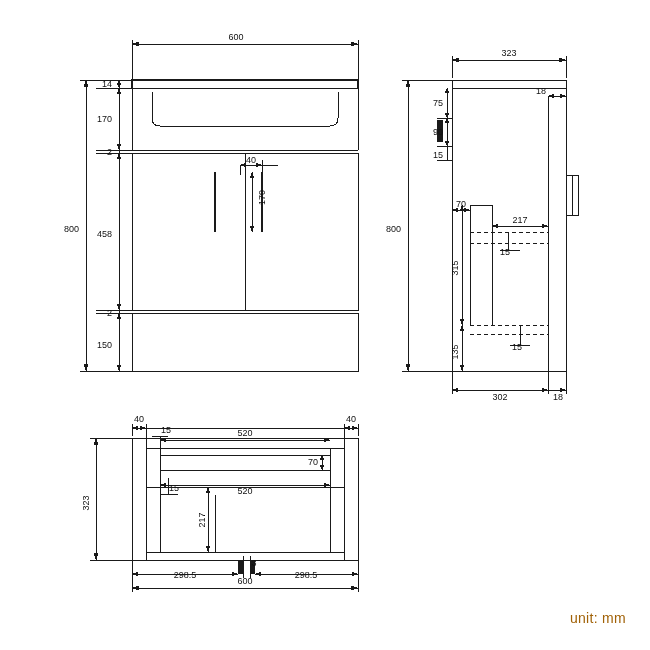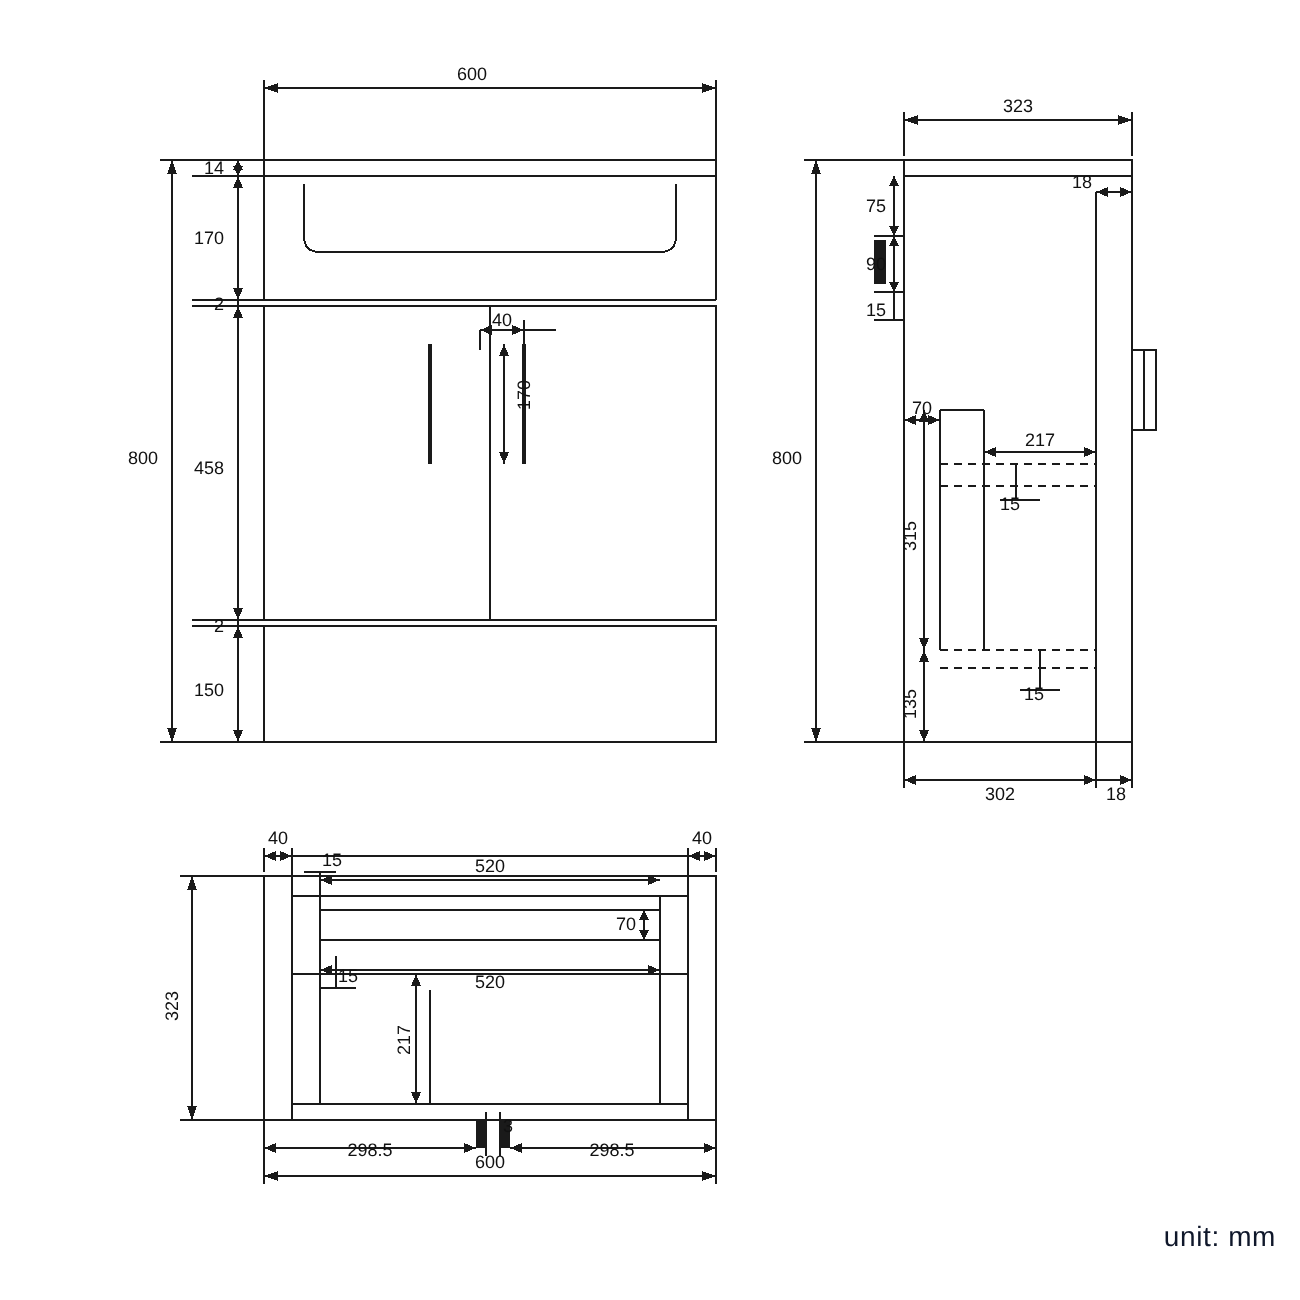--- a/index.html
+++ b/index.html
@@ -7,22 +7,22 @@
     width:650px;height:650px;
     background:#ffffff;
     font-family:"Liberation Sans", sans-serif;
     color:#000;
     overflow:hidden;
   }
   #sheet{position:relative;width:650px;height:650px;}
   svg{display:block;position:absolute;top:0;left:0;}
   .dim{font-family:"Liberation Sans", sans-serif;font-size:9px;fill:#111;}
   .unit{
-    position:absolute;right:12px;bottom:24px;
-    font-size:14px;font-family:"Liberation Sans", sans-serif;color:#0f172a;
+    position:absolute;right:24px;bottom:24px;
+    font-size:14px;font-family:"Liberation Sans", sans-serif;color:#a16207;
     letter-spacing:.3px;
   }
 </style>
 </head>
 <body>
 
 <div id="sheet">
 
   <svg width="650" height="650" viewBox="0 0 650 650">
     <g fill="none" stroke="#1a1a1a" stroke-width="1" shape-rendering="crispEdges">

